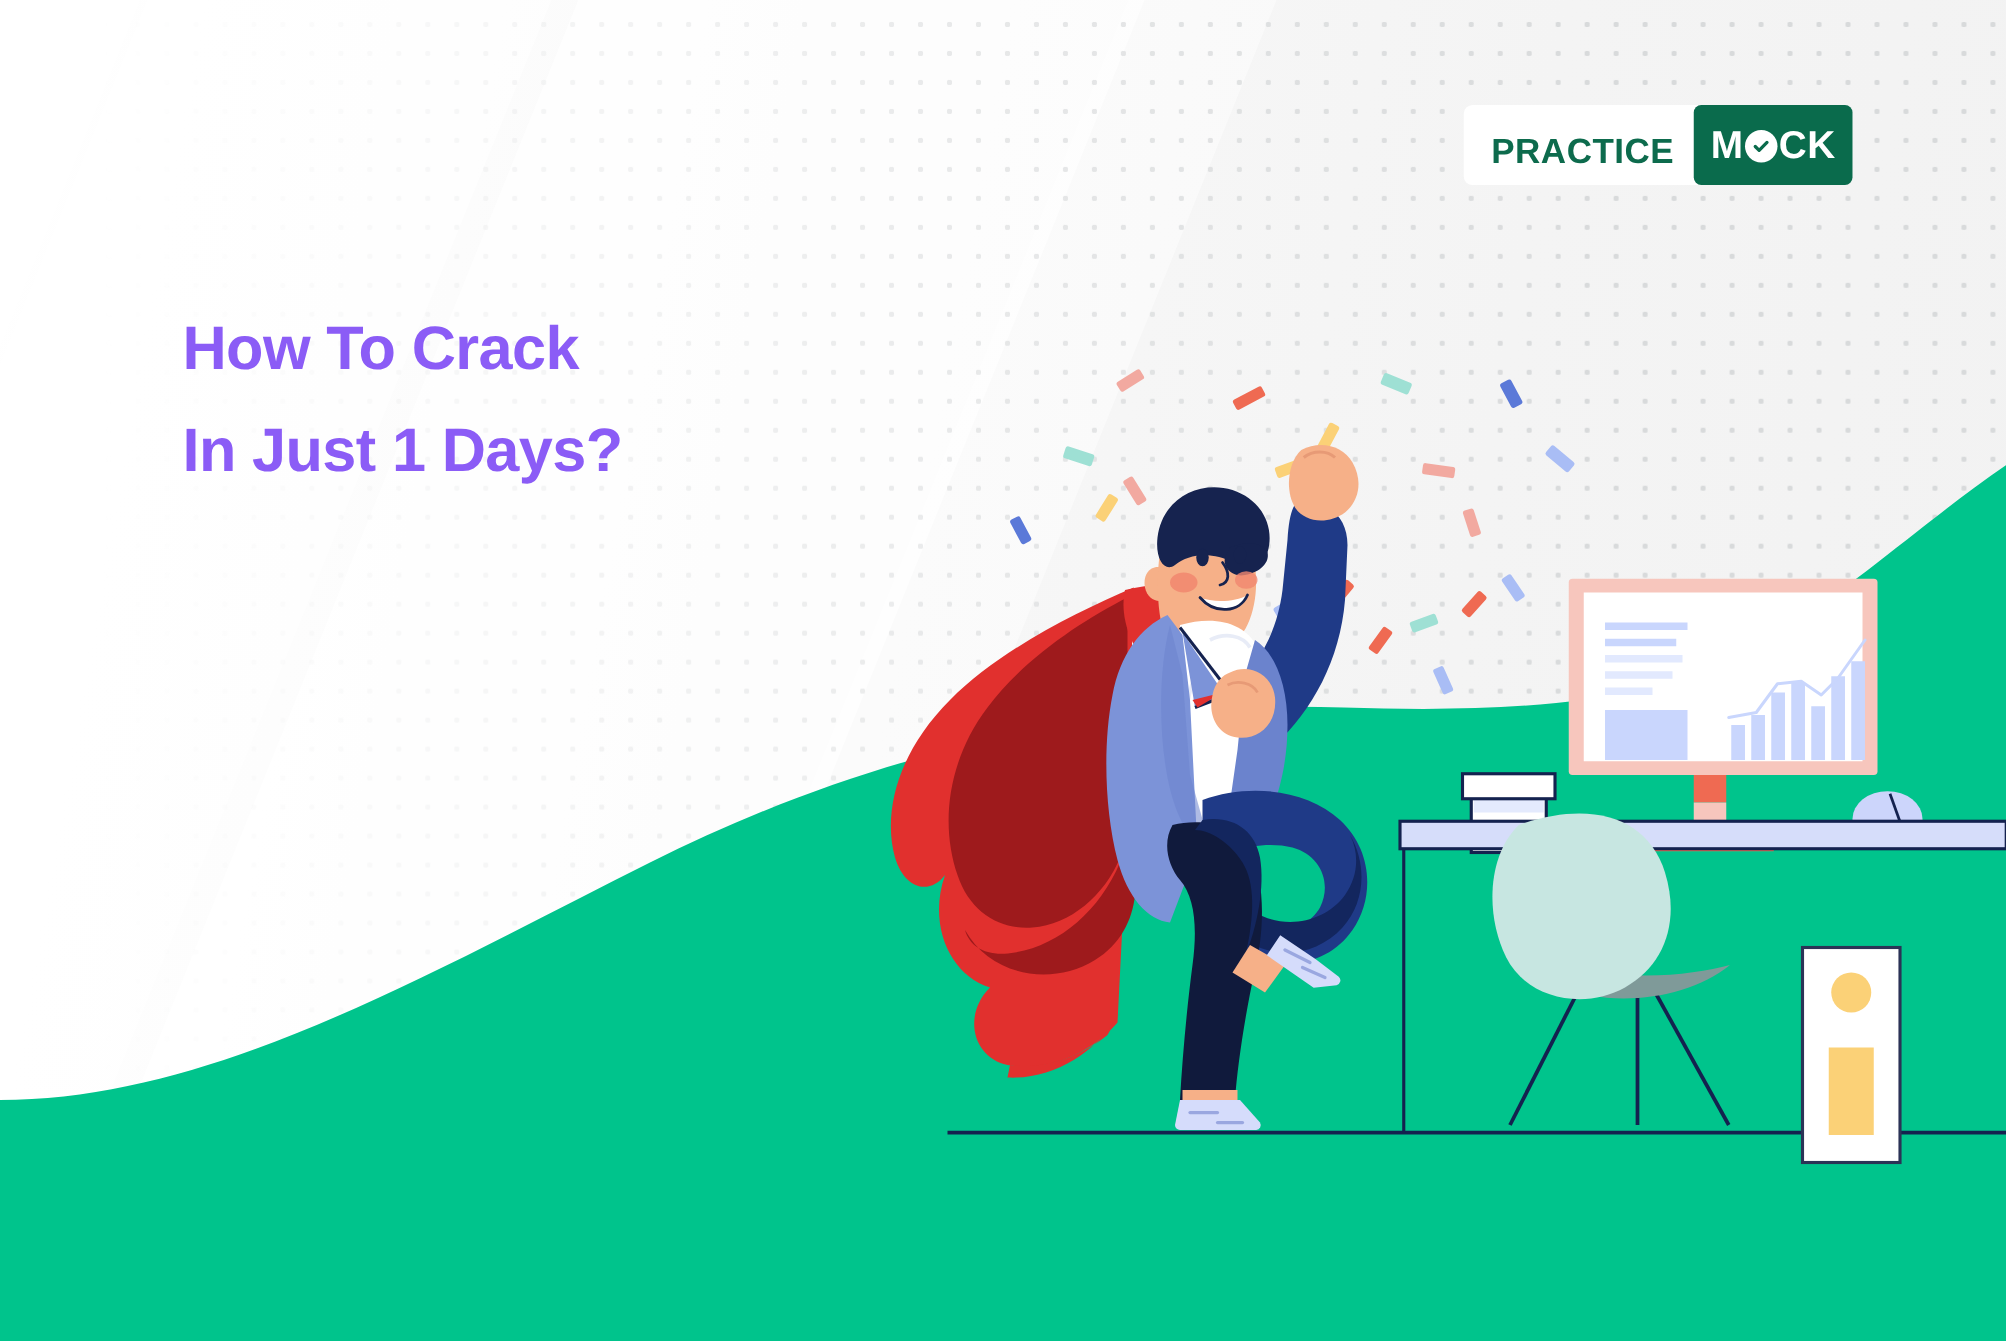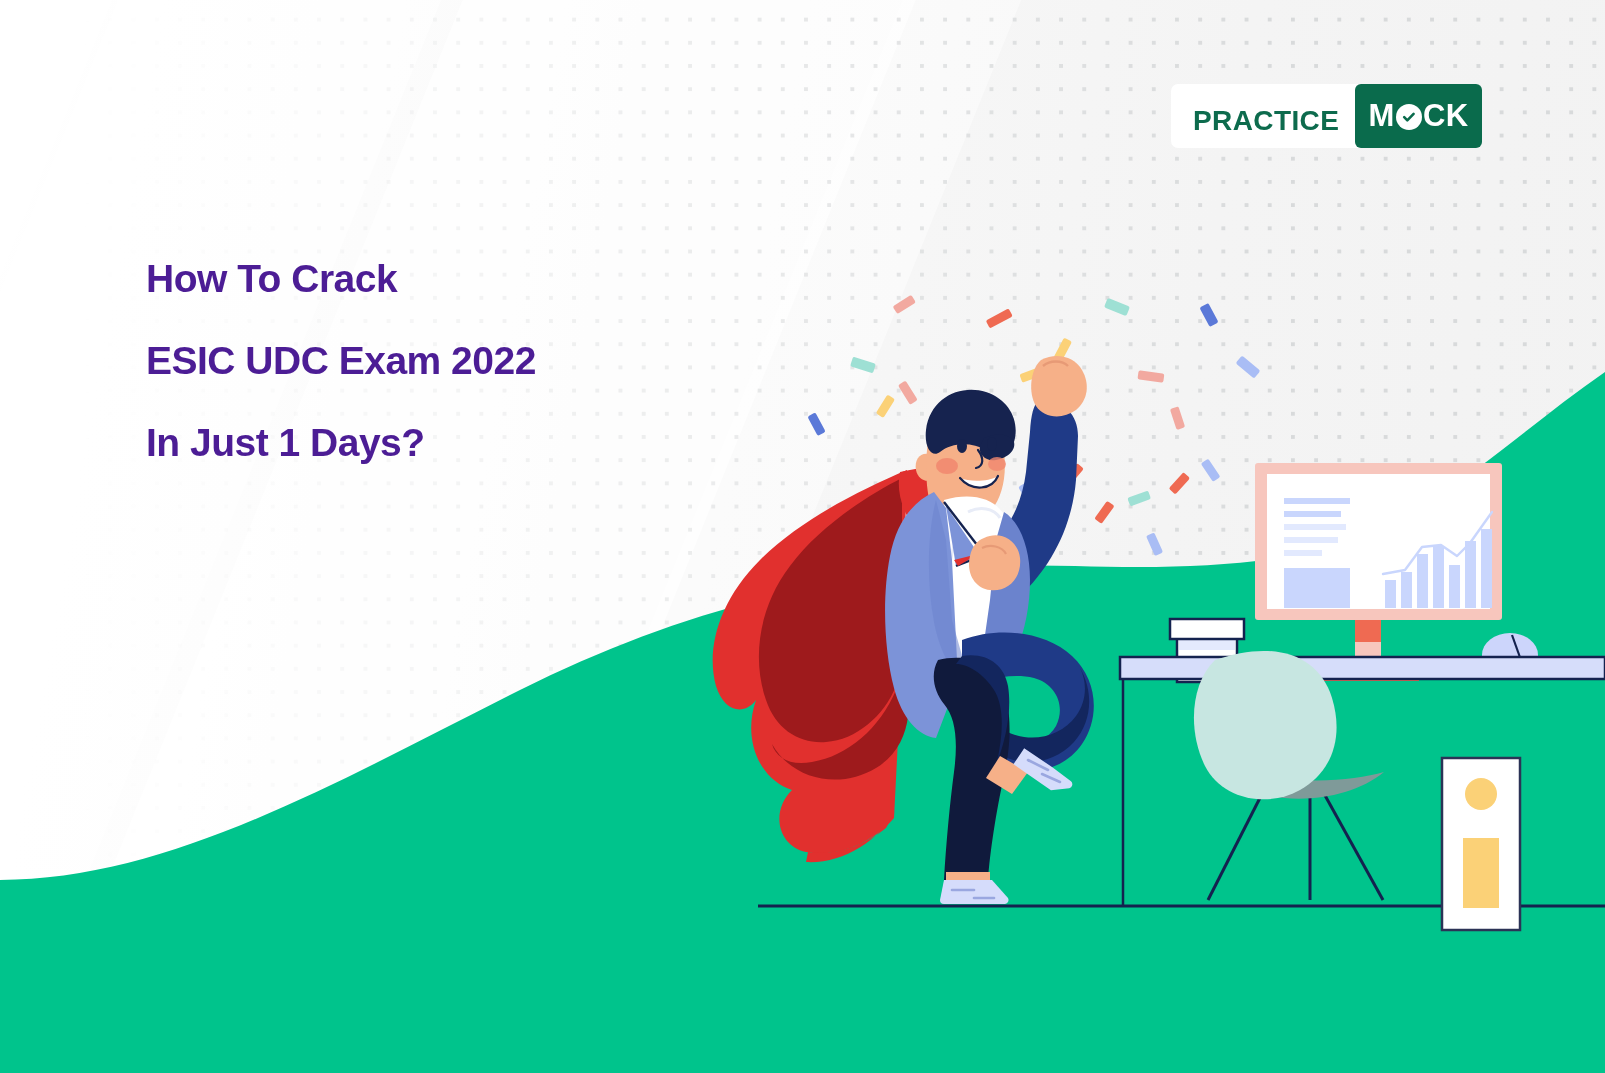--- a/index.html
+++ b/index.html
@@ -94,22 +94,22 @@
     position: relative;
     top: 1px;
   }
   .mock-check svg { display: block; }
 
   
   .headline {
     position: absolute;
     left: 146px;
     top: 238px;
-    color: #4c1d95;
-    font-size: 39px;
+    color: #8b5cf6;
+    font-size: 49px;
     font-weight: 700;
     line-height: 82px;
     letter-spacing: -0.5px;
     font-family: "Liberation Sans", sans-serif;
     white-space: nowrap;
   }
   .headline div { margin: 0; padding: 0; }
 
   
   .illo { position: absolute; left: 0; top: 0; width: 1605px; height: 1073px; }
@@ -353,17 +353,16 @@
         <svg width="16" height="16" viewBox="0 0 16 16">
           <path d="M3.2,8.2 L6.3,11.3 L12.6,4.9" fill="none" stroke="#0a6b4c" stroke-width="2.6" stroke-linecap="round" stroke-linejoin="round"></path>
         </svg>
       </span>
       <span>CK</span>
     </span>
   </div>
 
   <div class="headline">
     <div>How To Crack</div>
-    <div>ESIC UDC Exam 2022</div>
     <div>In Just 1 Days?</div>
   </div>
 
 </div>
 
 </body></html>

